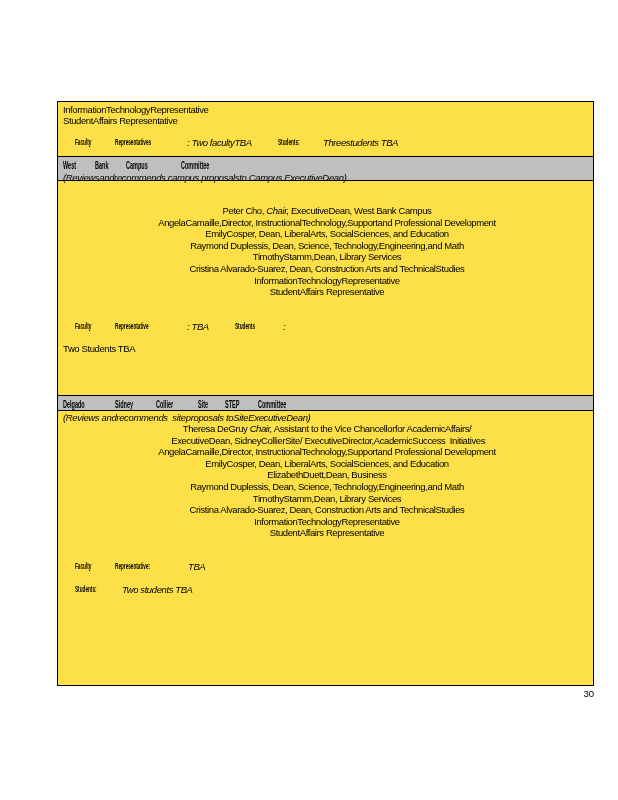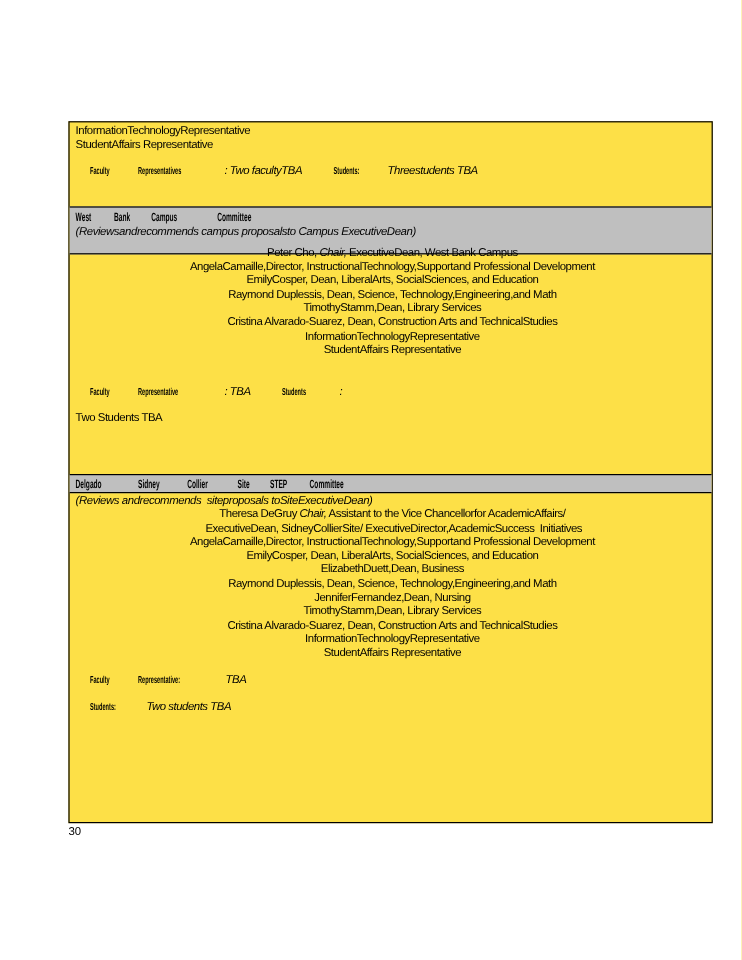--- a/index.html
+++ b/index.html
@@ -32,41 +32,41 @@
     position:absolute;left:5px;font-style:italic;font-size:9.5px;
     letter-spacing:-0.35px;white-space:pre;
   }
   .mlist{position:absolute;left:5px;right:2px;}
   .mline{
     font-size:9.5px;letter-spacing:-0.4px;line-height:11.6px;height:11.6px;
     white-space:pre;overflow:visible;text-align:center;
   }
   .mline i{font-style:italic;}
   .pagenum{
-    position:absolute;left:57px;top:688px;width:537px;text-align:left;
+    position:absolute;left:57px;top:688px;width:537px;text-align:right;
     font-size:9.5px;
   }
 </style>
 </head>
 <body>
 
 <div class="doc-box">
 
   <div class="t" style="top:2px">InformationTechnologyRepresentative</div>
   <div class="t" style="top:13px">StudentAffairs Representative</div>
 
   <div class="row" style="top:35px">
     <span class="cond" style="left:5px">Faculty</span>
     <span class="cond" style="left:45px">Representatives</span>
     <span class="val" style="left:117px">: Two facultyTBA</span>
     <span class="cond" style="left:208px">Students:</span>
     <span class="val" style="left:253px">Threestudents TBA</span>
   </div>
 
-  <div class="band" style="top:70px;height:40px">
+  <div class="band" style="top:54px;height:25px">
     <span class="w" style="left:5px">West</span>
     <span class="w" style="left:37px">Bank</span>
     <span class="w" style="left:68px">Campus</span>
     <span class="w" style="left:123px">Committee</span>
     <span class="sub" style="top:15px">(Reviewsandrecommends campus proposalsto Campus ExecutiveDean)</span>
   </div>
 
   <div class="mlist" style="top:103px">
       <div class="mline"><span>Peter Cho, </span><i>Chair,</i><span> ExecutiveDean, West Bank Campus</span></div>
       <div class="mline"><span>AngelaCamaille,Director, InstructionalTechnology,Supportand Professional Development</span><i></i><span></span></div>
@@ -98,21 +98,20 @@
     <span class="sub" style="top:16px">(Reviews andrecommends  siteproposals toSiteExecutiveDean)</span>
   </div>
 
   <div class="mlist" style="top:321px">
       <div class="mline"><span>Theresa DeGruy </span><i>Chair,</i><span> Assistant to the Vice Chancellorfor AcademicAffairs/</span></div>
       <div class="mline"><span> ExecutiveDean, SidneyCollierSite/ ExecutiveDirector,AcademicSuccess  Initiatives</span><i></i><span></span></div>
       <div class="mline"><span>AngelaCamaille,Director, InstructionalTechnology,Supportand Professional Development</span><i></i><span></span></div>
       <div class="mline"><span>EmilyCosper, Dean, LiberalArts, SocialSciences, and Education</span><i></i><span></span></div>
       <div class="mline"><span>ElizabethDuett,Dean, Business</span><i></i><span></span></div>
       <div class="mline"><span>Raymond Duplessis, Dean, Science, Technology,Engineering,and Math</span><i></i><span></span></div>
-      <div class="mline"><span>JenniferFernandez,Dean, Nursing</span><i></i><span></span></div>
       <div class="mline"><span>TimothyStamm,Dean, Library Services</span><i></i><span></span></div>
       <div class="mline"><span>Cristina Alvarado-Suarez, Dean, Construction Arts and TechnicalStudies</span><i></i><span></span></div>
       <div class="mline"><span>InformationTechnologyRepresentative</span><i></i><span></span></div>
       <div class="mline"><span>StudentAffairs Representative</span><i></i><span></span></div>
     </div>
 
   <div class="row" style="top:459px">
     <span class="cond" style="left:5px">Faculty</span>
     <span class="cond" style="left:45px">Representative:</span>
     <span class="val" style="left:118px">TBA</span>

